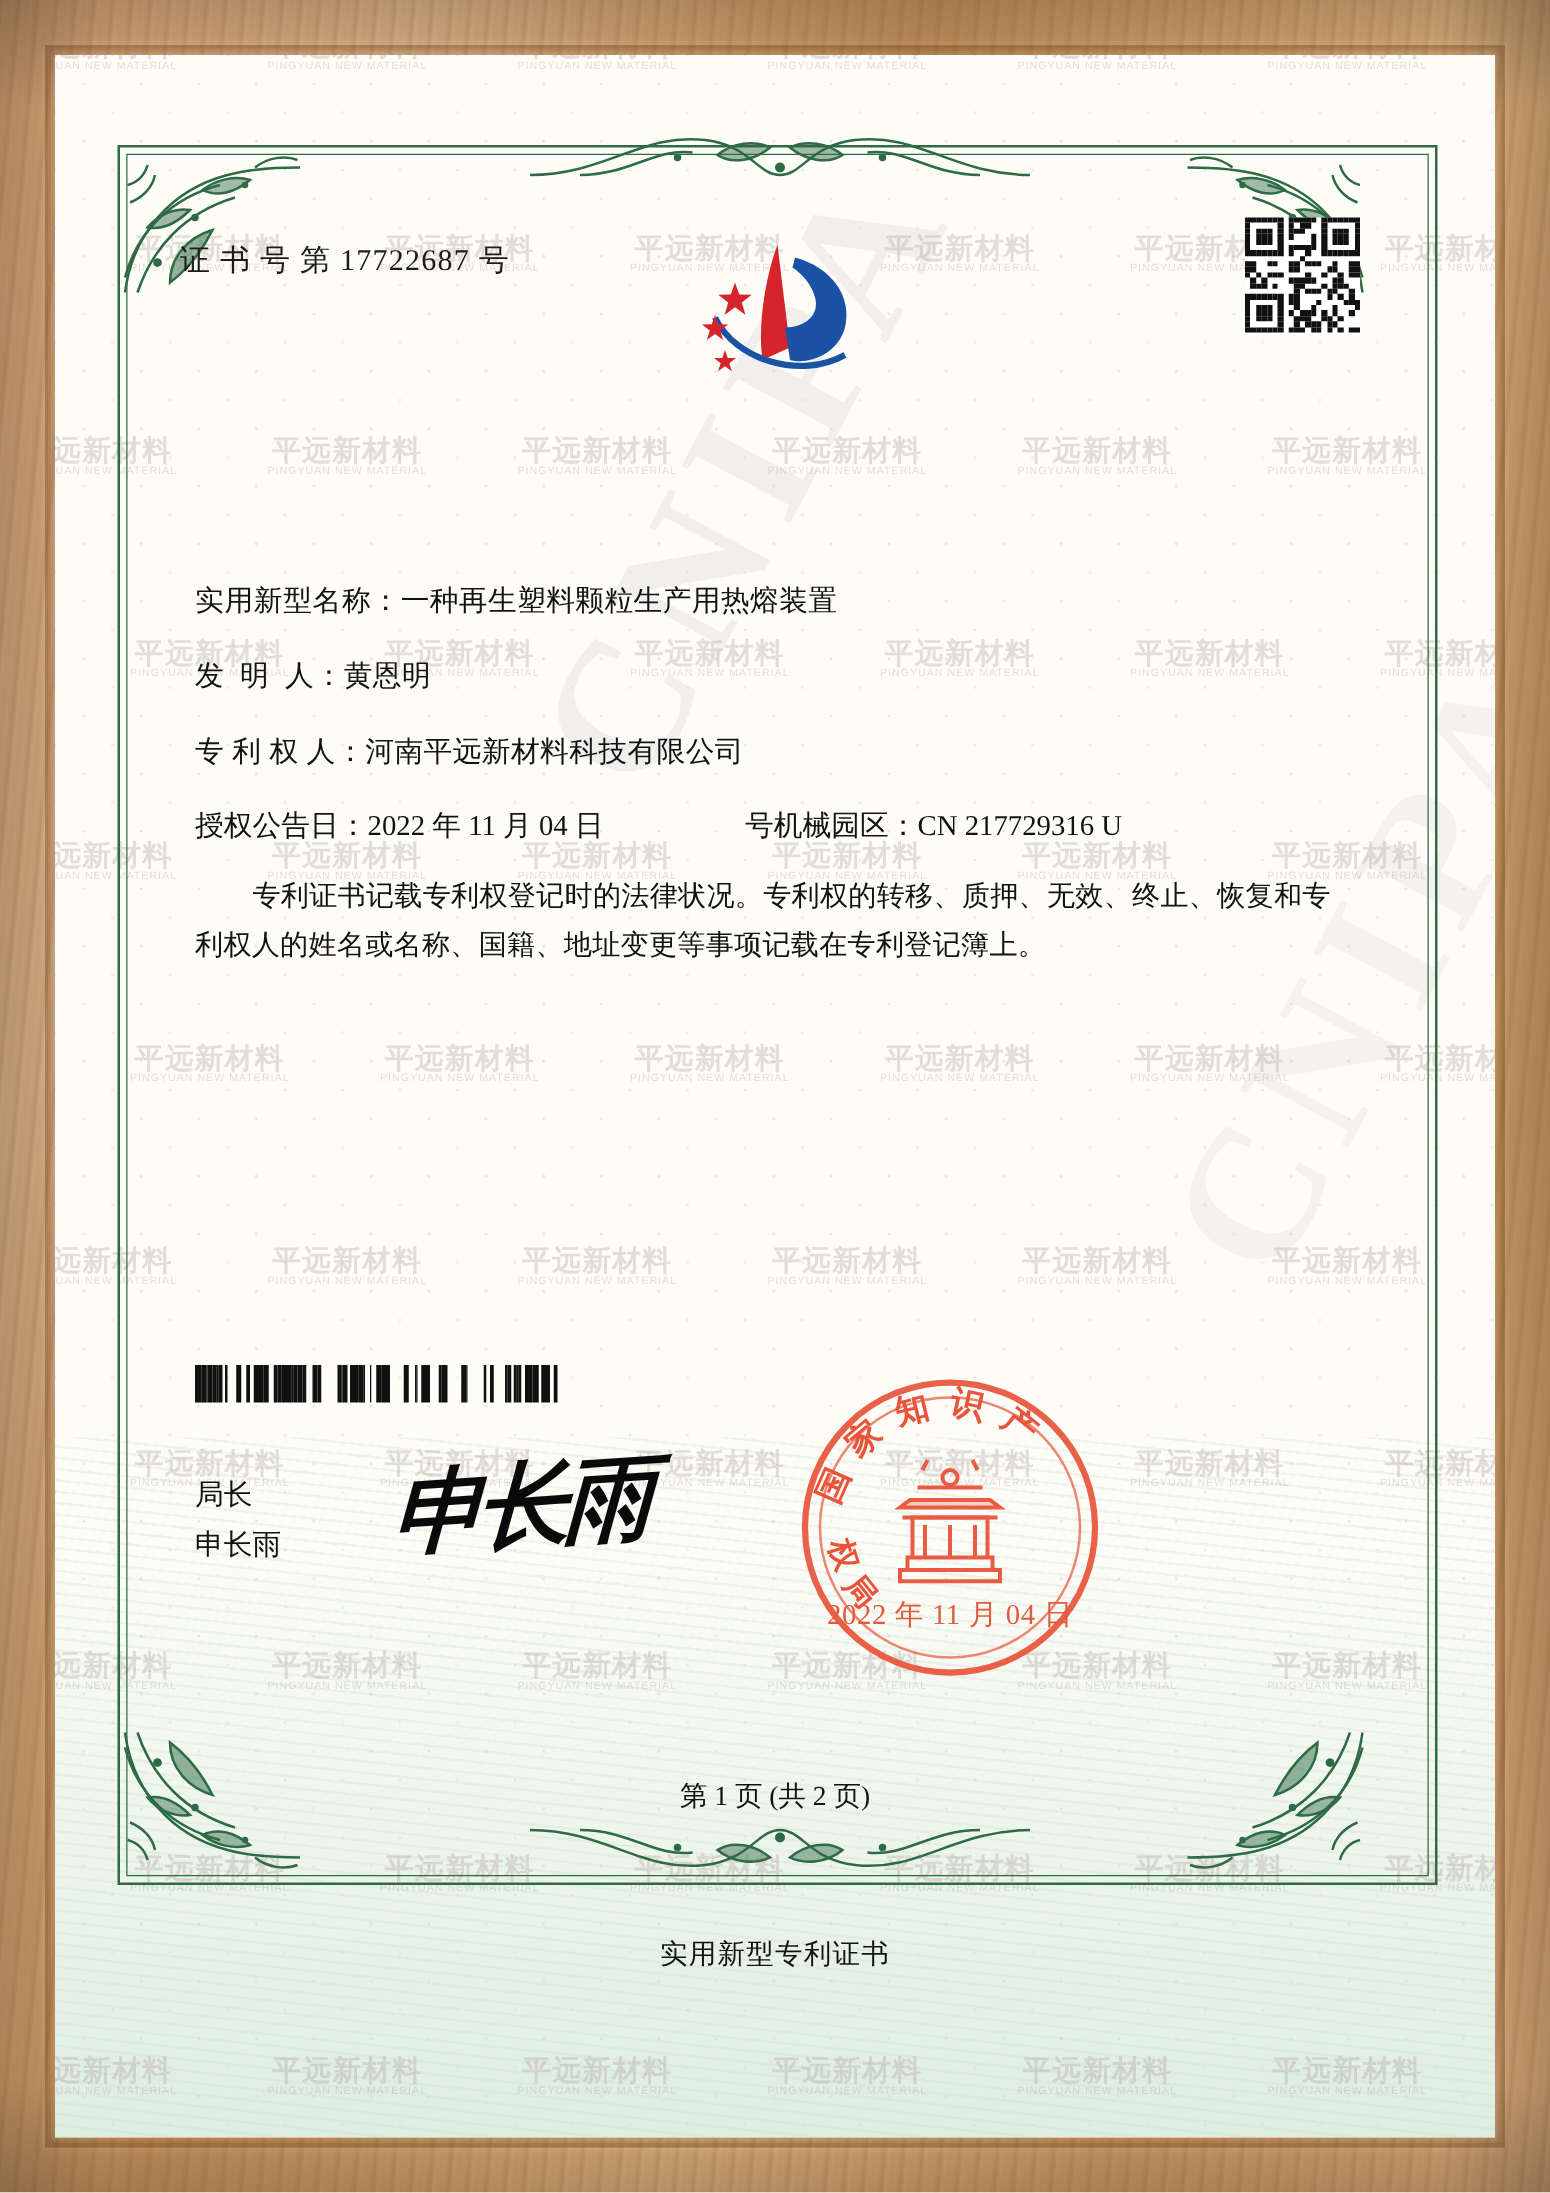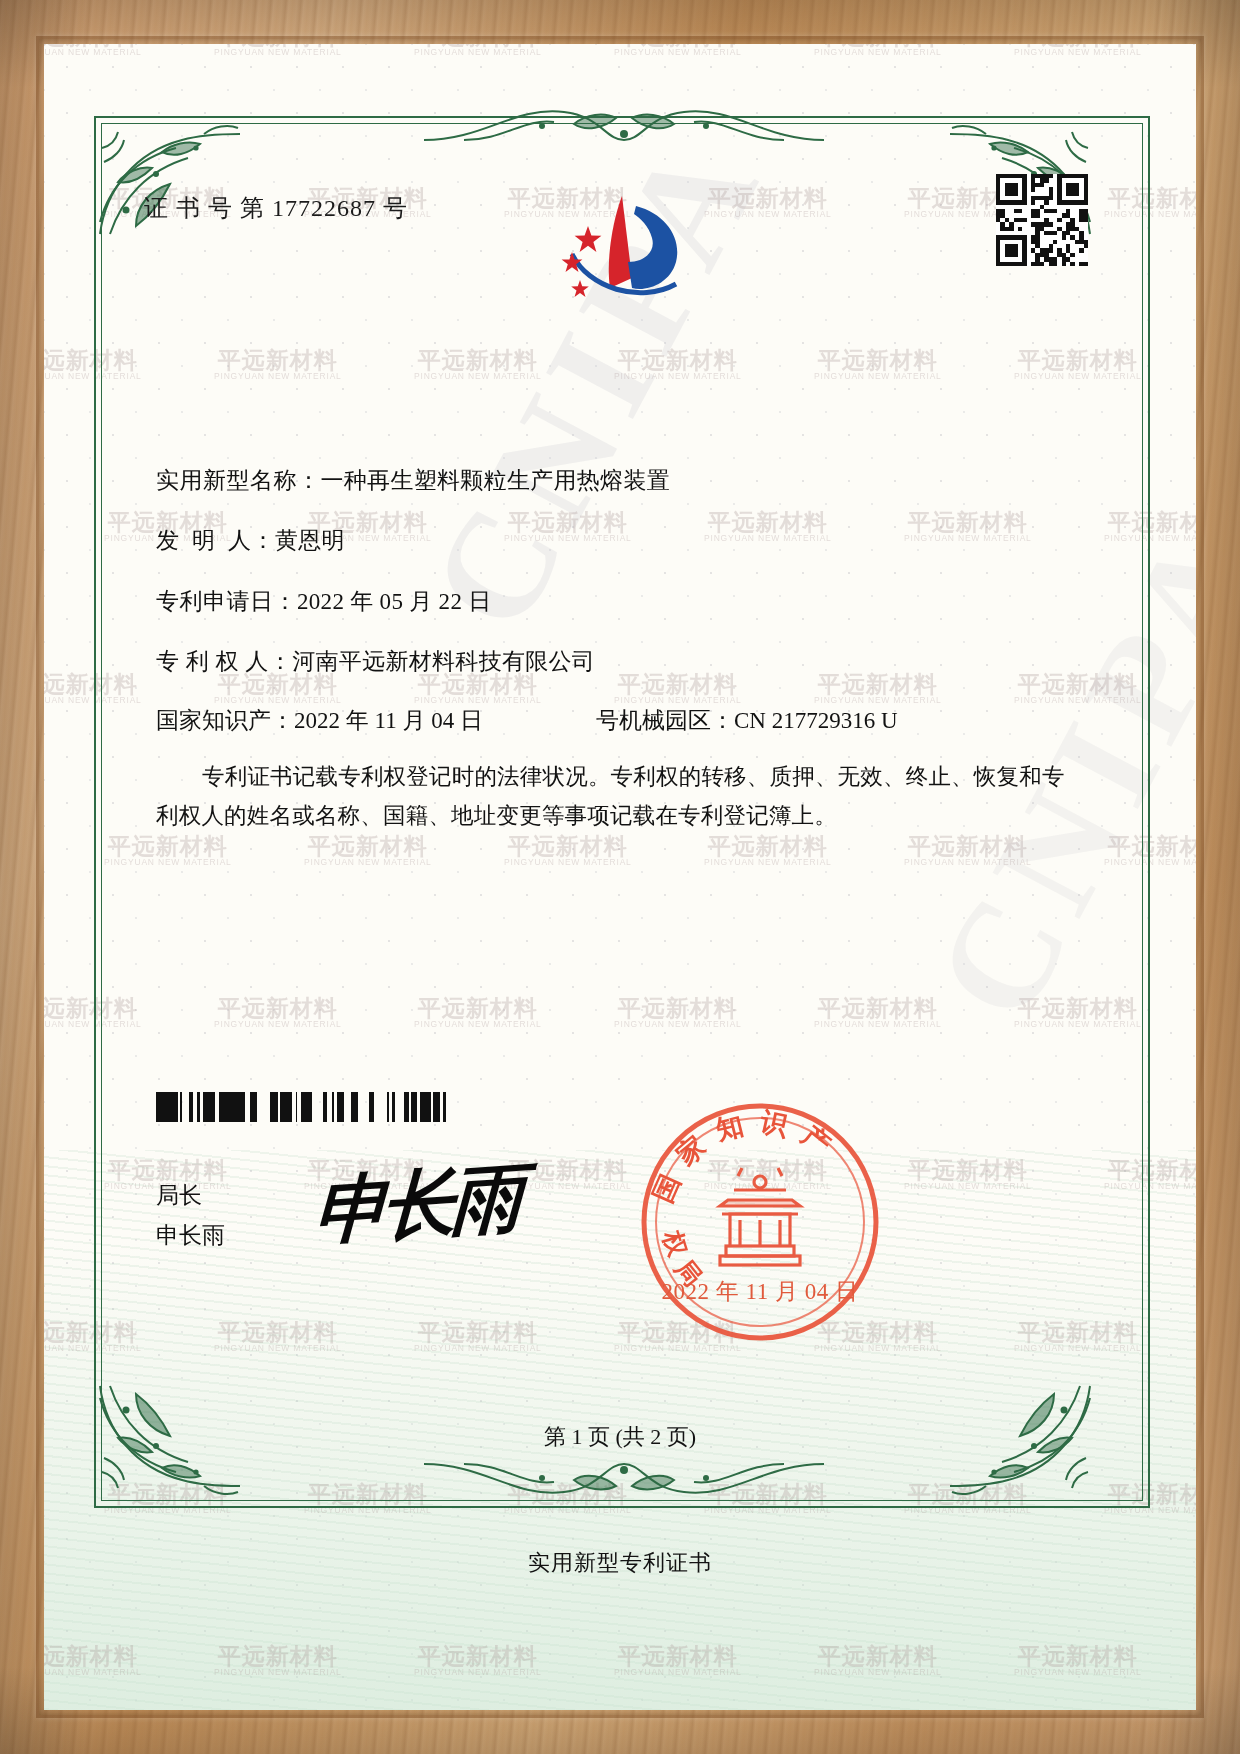--- a/index.html
+++ b/index.html
@@ -1232,31 +1232,27 @@
     <div class="fields">
       <div class="field-row">
         <span class="field-label">实用新型名称：</span>
         <span class="field-value">一种再生塑料颗粒生产用热熔装置</span>
       </div>
       <div class="field-row">
         <span class="field-label">发  明  人：</span>
         <span class="field-value">黄恩明</span>
       </div>
       <div class="field-row">
-        <span class="field-label">专利申请日：</span>
-        <span class="field-value">2022 年 05 月 22 日</span>
-      </div>
-      <div class="field-row">
         <span class="field-label">专 利 权 人：</span>
         <span class="field-value">河南平远新材料科技有限公司</span>
       </div>
 
       <div class="pub-row">
         <div class="pub-left">
-          <span>国家知识产：</span><span>2022 年 11 月 04 日</span>
+          <span>授权公告日：</span><span>2022 年 11 月 04 日</span>
         </div>
         <div class="pub-right">
           <span>号机械园区：</span><span>CN 217729316 U</span>
         </div>
       </div>
 
       <div class="paragraph">专利证书记载专利权登记时的法律状况。专利权的转移、质押、无效、终止、恢复和专利权人的姓名或名称、国籍、地址变更等事项记载在专利登记簿上。</div>
     </div>
 
     <div class="barcode" id="barcode">

